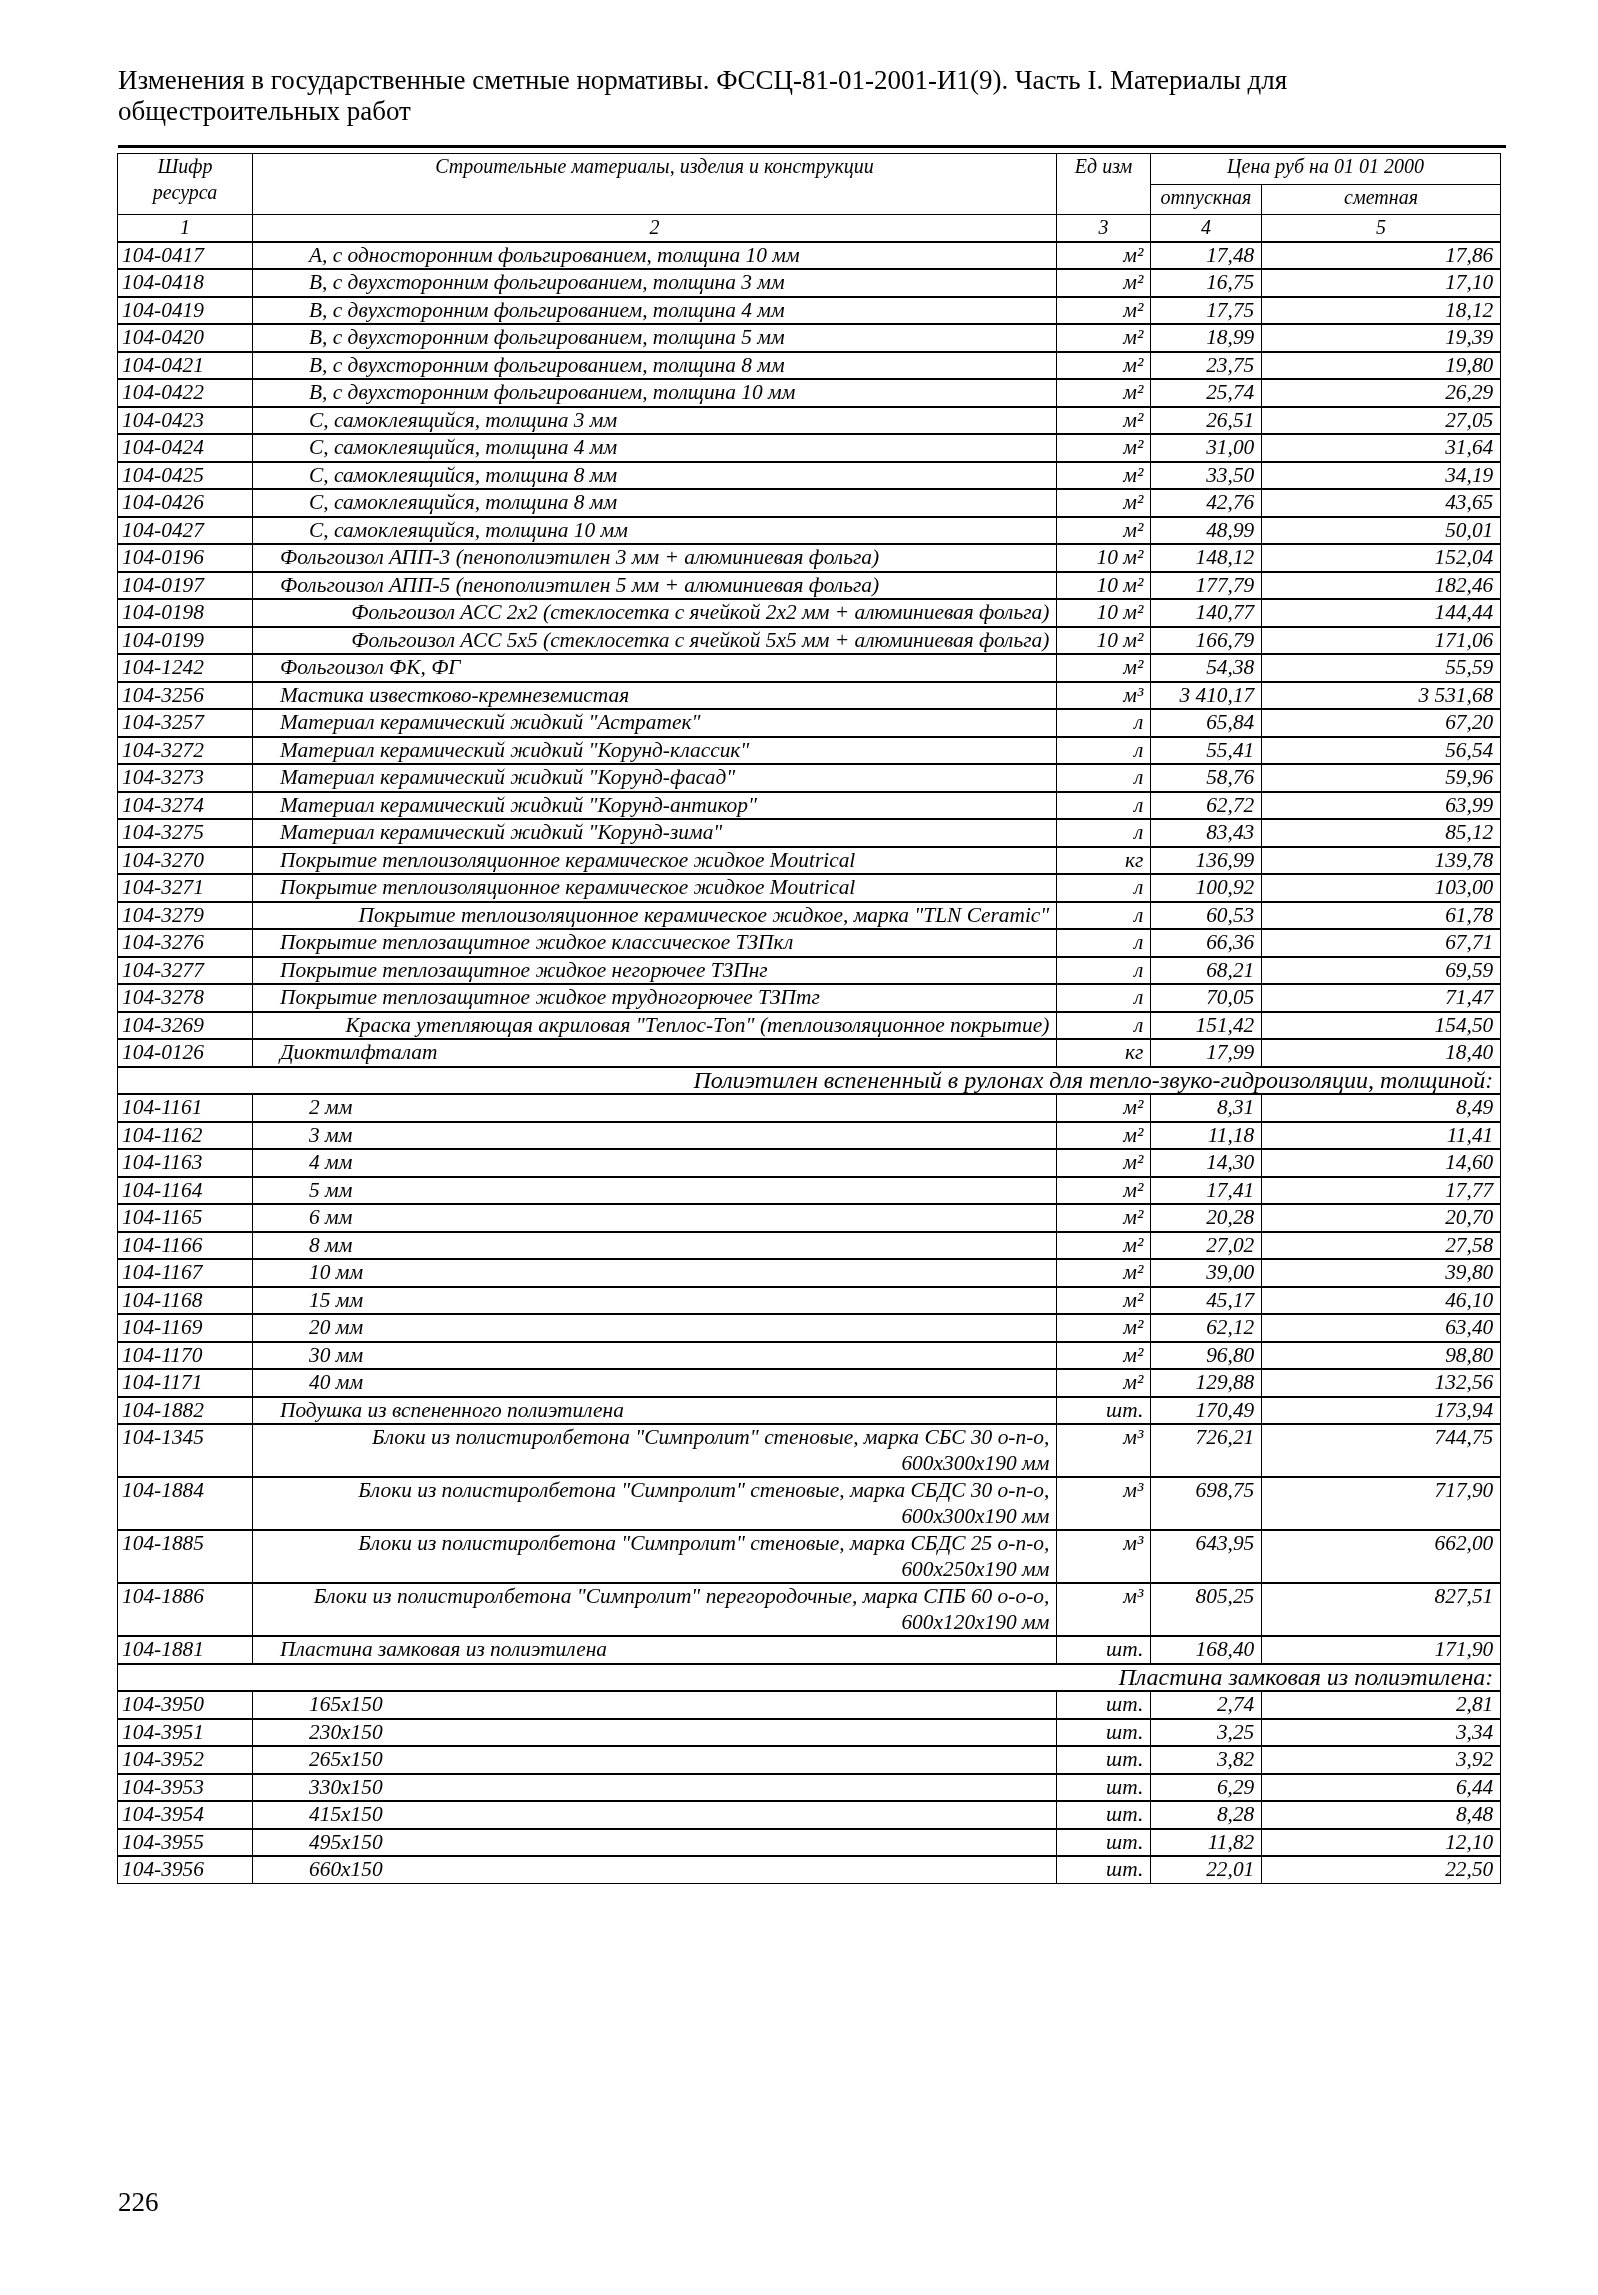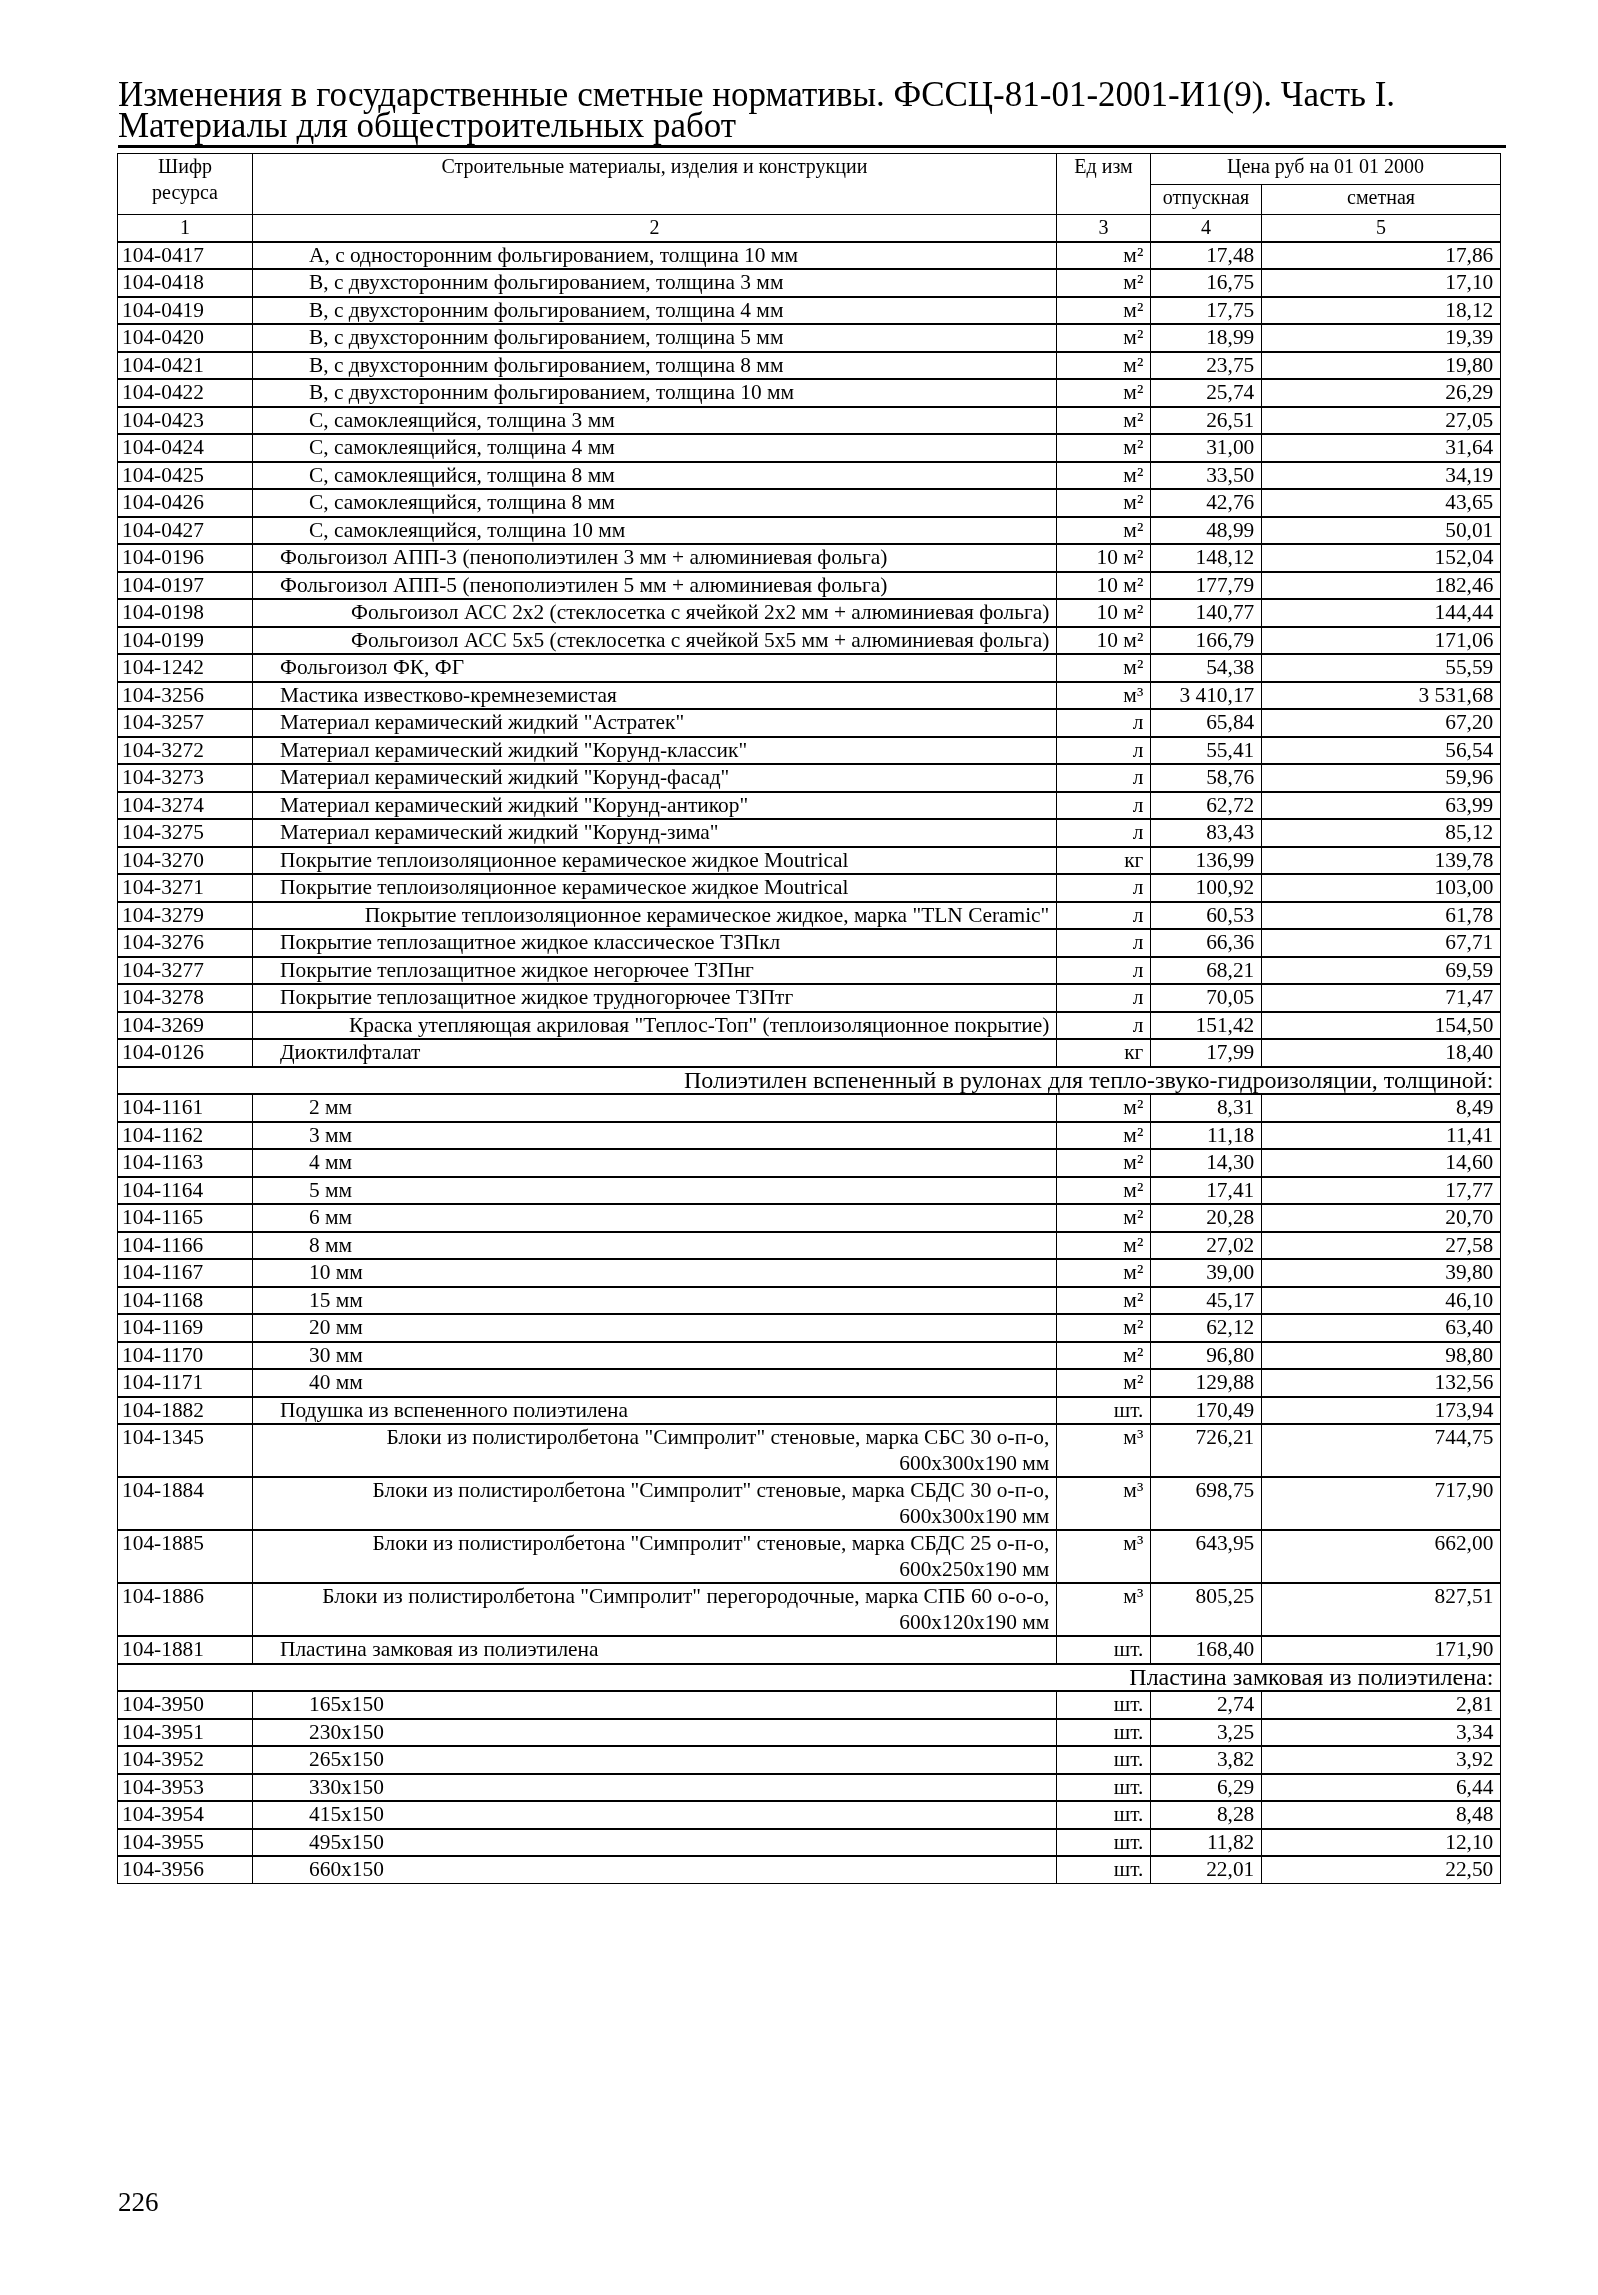--- a/index.html
+++ b/index.html
@@ -1,22 +1,22 @@
 <!DOCTYPE html>
 <html style="font-size:10.7px"><head>
 <meta charset="utf-8">
 <style>
   html, body { margin: 0; padding: 0; background: #ffffff; }
   body { width: 1599px; height: 2295px; position: relative; overflow: hidden;
          font-family: "Liberation Serif", "DejaVu Serif", serif; color: #000; }
-  .title { position: absolute; left: 118px; top: 79px; width: 1394px;
-           font-size: 35px; line-height: 31px; }
+  .title { position: absolute; left: 118px; top: 65px; width: 1394px;
+           font-size: 27px; line-height: 31px; }
   .rule { position: absolute; left: 118px; top: 145px; width: 1388px; height: 3.4px; background: #000; }
   table.grid { position: absolute; left: 117px; top: 153px; width: 1383px;
-               border-collapse: collapse; table-layout: fixed; font-size: 21.4px; }
+               border-collapse: collapse; table-layout: fixed; font-size: 21.4px; font-style: italic; }
   table.grid td { border: 1.3px solid #000; padding: 0 6.7px; vertical-align: top; line-height: 25.5px; }
   table.grid tr.row td { border-top-width: 2.7px; }
   col.c1 { width: 135px; } col.c2 { width: 804px; } col.c3 { width: 94px; }
   col.c4 { width: 111px; } col.c5 { width: 239px; }
   .hdr td { text-align: center; vertical-align: middle; font-size: 20px; line-height: 24px; }
   .nums td { text-align: center; font-size: 20px; line-height: 24px; }
   .code { text-align: left; padding-left: 4px !important; margin-top: 13px; }
   .name { padding-left: 27px !important; margin-top: 16px; }
   .name.indent { padding-left: 56px !important; }
   .name.wrap { text-indent: 27px; padding-left: 12px !important; text-align: right; }

